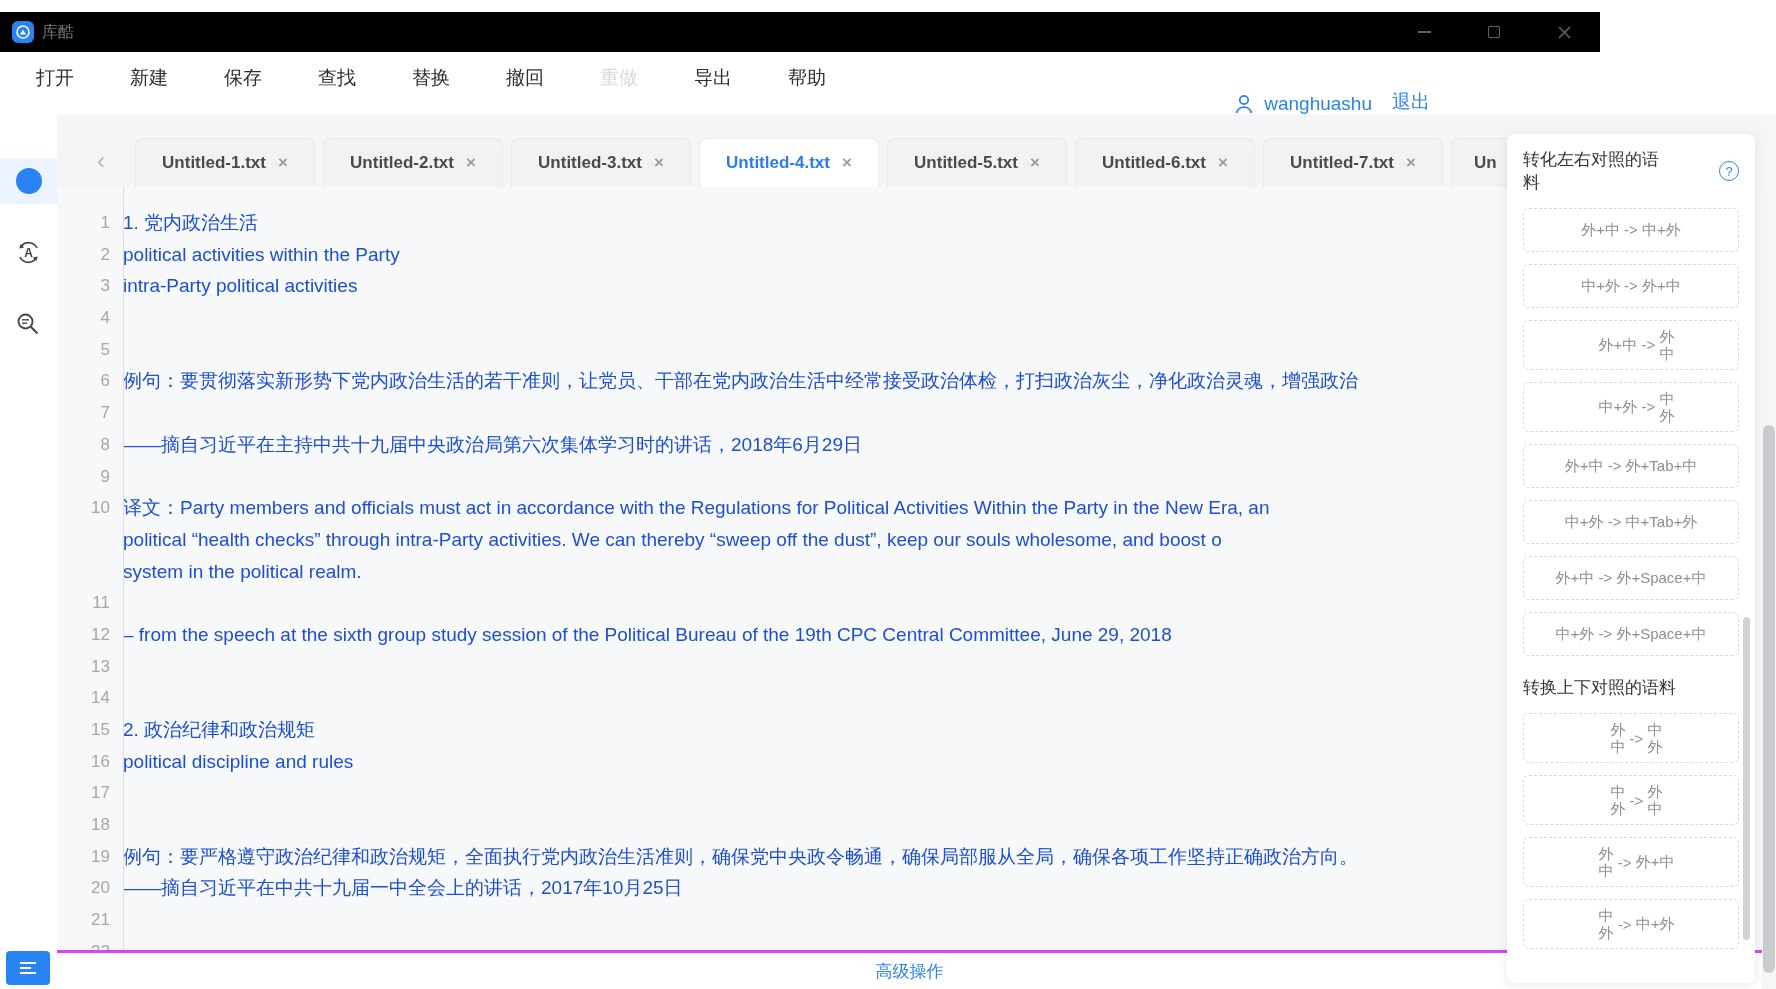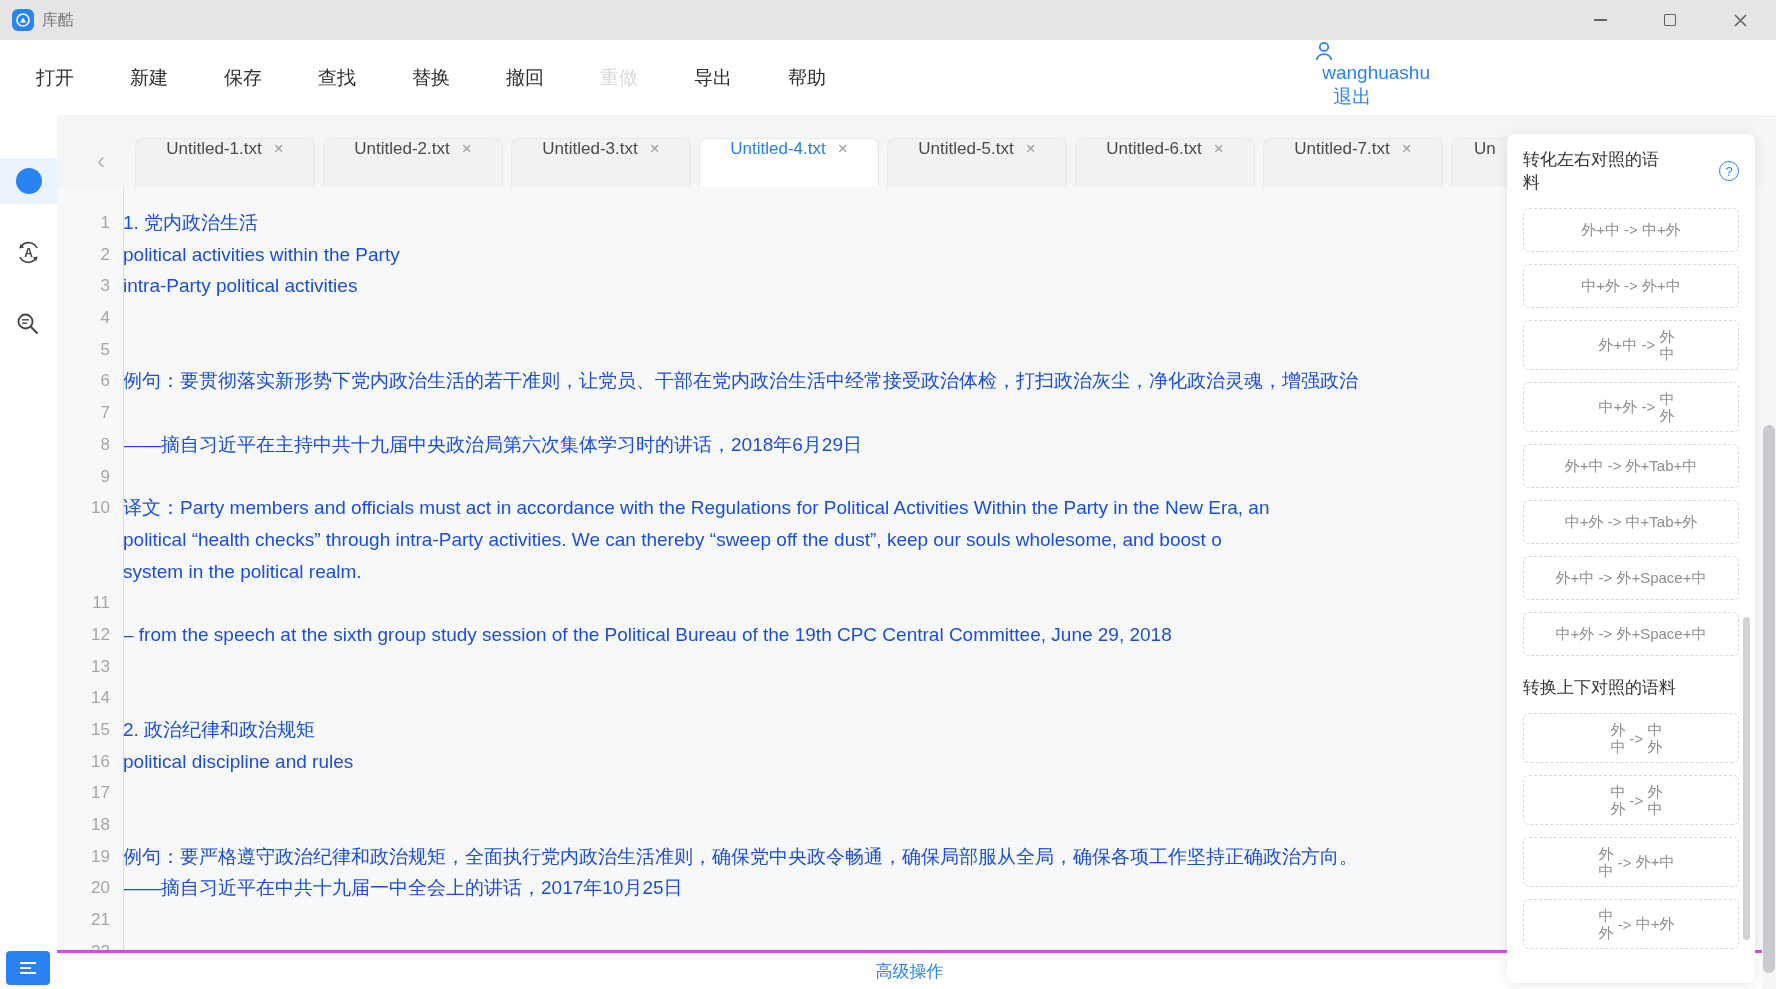--- a/index.html
+++ b/index.html
@@ -1,50 +1,50 @@
 <!DOCTYPE html>
 <html><head>
 <meta charset="utf-8">
 <style>
   * { margin:0; padding:0; box-sizing:border-box; }
   html,body { width:1776px; height:989px; overflow:hidden; background:#fff;
     font-family:"Liberation Sans","DejaVu Sans",sans-serif; }
 
   
-  .titlebar { position:absolute; left:0; top:0; width:1776px; height:40px; background:#e5e5e5; z-index:40; }
+  .titlebar { position:absolute; left:0; top:12px; width:1600px; height:40px; background:#000000; z-index:40; }
   .logo { position:absolute; left:12px; top:9px; width:22px; height:22px; }
   .app-title { position:absolute; left:42px; top:10px; font-size:16px; color:#757575; }
   .win-controls { position:absolute; right:26px; top:0; height:40px; display:flex; align-items:center; gap:50px; }
   .win-btn { width:20px; height:20px; display:flex; align-items:center; justify-content:center; cursor:pointer; }
   .min-glyph { width:13px; height:2px; background:#5f6368; }
   .max-glyph { width:12px; height:12px; border:1.5px solid #5f6368; border-radius:1px; }
 
   
   .menubar { position:absolute; left:0; top:40px; width:1464px; height:75px; background:#fff;
     display:flex; align-items:center; padding-left:36px; z-index:35; }
   .menu-item { font-size:19px; color:#2f2f2f; margin-right:56px; cursor:pointer; }
   .menu-item.disabled { color:#d9d9d9; cursor:default; }
-  .user-area { position:absolute; right:34px; top:0; height:75px; display:flex; align-items:flex-start;flex-direction:column; }
+  .user-area { position:absolute; right:34px; top:0; height:75px; display:flex; align-items:flex-end; }
   .user-name { color:#2a83f2; font-size:19px; margin-left:9px; }
   .logout { color:#2a83f2; font-size:19px; margin-left:20px; cursor:pointer; }
 
   
   .sidebar { position:absolute; left:0; top:115px; width:57px; height:835px; background:#fff; z-index:25; }
   .side-highlight { position:absolute; left:0; top:43px; width:57px; height:46px; background:#eaf3fe; }
   .blue-dot { position:absolute; left:16px; top:53px; width:26px; height:26px; border-radius:50%; background:#2a83f2; cursor:pointer; }
   .side-icon { position:absolute; left:15px; cursor:pointer; }
 
   
   .content { position:absolute; left:57px; top:115px; width:1719px; height:874px; background:#f7f8f9; }
   .tabbar { position:absolute; left:0; top:0; right:0; height:72px; background:#f4f5f7; }
   .chevron-back { position:absolute; left:40px; top:34px; font-size:24px; color:#b5b5b5; cursor:pointer; line-height:24px; }
   .tabs { position:absolute; left:78px; bottom:0; display:flex; gap:8px; height:49px; }
   .tab { width:180px; flex:0 0 180px; border:1px solid #e9e9ea; border-bottom:none; border-radius:8px 8px 0 0;
-    background:#f1f2f4; display:flex; align-items:flex-start; justify-content:center;
-    font-size:17px; color:#4a4a4a; cursor:pointer; overflow:hidden; white-space:nowrap; }
+    background:#f1f2f4; display:flex; align-items:center; justify-content:center;
+    font-size:17px; color:#4a4a4a; cursor:pointer; overflow:hidden; white-space:nowrap;font-weight:bold; }
   .tab.active { background:#fff; color:#2a7cf0; }
   .tab.partial { justify-content:flex-start; padding-left:22px; }
   .tab-close { margin-left:12px; color:#9c9c9c; font-size:17px; cursor:pointer; }
 
   
   .editor { position:absolute; top:72px; left:0; right:14px; bottom:39px; overflow:hidden; padding-top:20px; cursor:text; }
   .editor::before { content:""; position:absolute; left:66px; top:0; bottom:0; width:1px; background:#dcdcdc; }
   .code-row { display:flex; height:31.7px; line-height:31.7px; white-space:pre; }
   .gutter { width:66px; flex:0 0 66px; text-align:right; padding-right:13px; color:#a6a6a6; font-size:17px; }
   .code-text { color:#1d4ed8; font-size:19px; }

